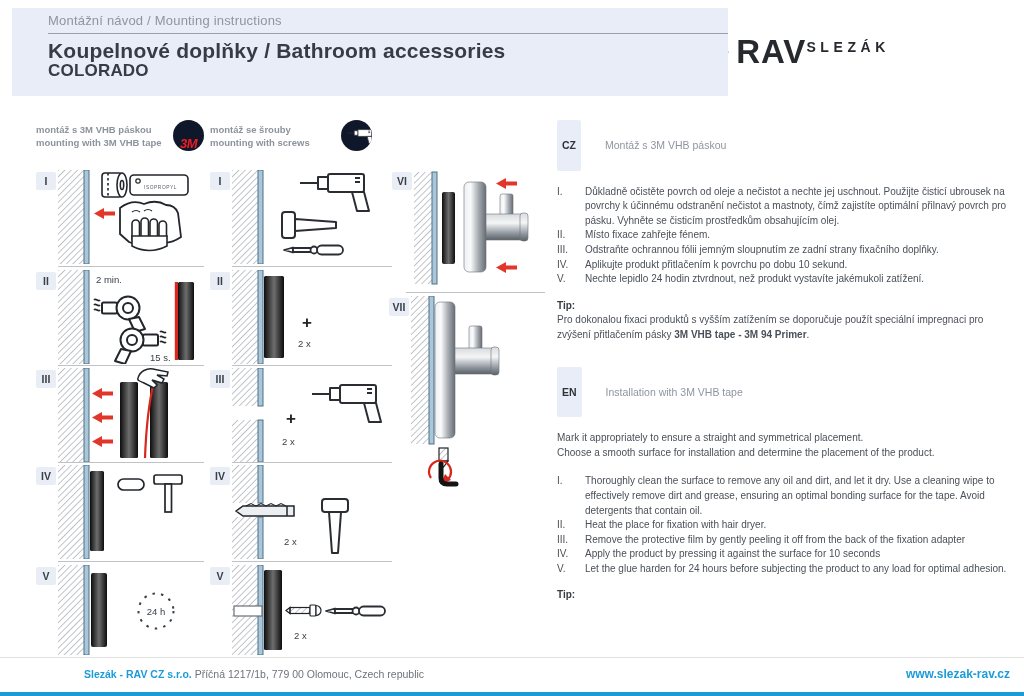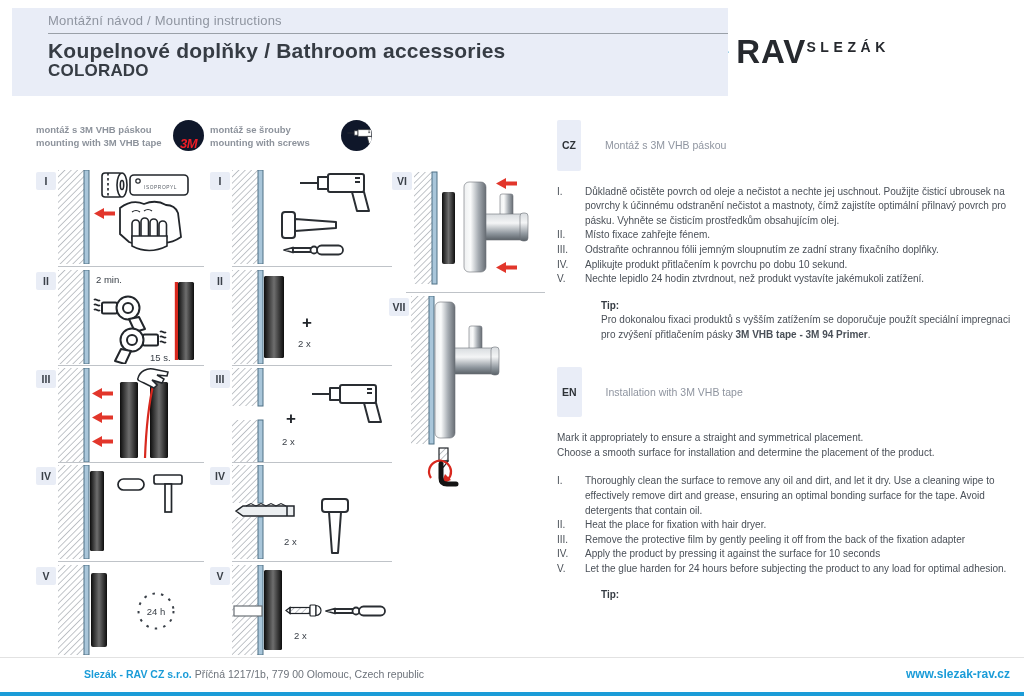--- a/index.html
+++ b/index.html
@@ -41,21 +41,21 @@
 
   
   .lang-panel { position:absolute; left:557px; top:120px; width:455px; font-size:10px; line-height:14.6px; color:#4a5058; }
   .lang-head { display:flex; align-items:center; margin-bottom:14px; }
   .lang-badge { background:#e9edf7; padding:18px 5px; font-size:10.5px; font-weight:bold; color:#2e3338; border-radius:2px; }
   .lang-title { margin-left:24px; font-size:10.5px; color:#8f95a0; }
   .intro { margin-bottom:14px; }
   .li { display:flex; }
   .li-num { width:28px; flex:none; }
   .li-text { flex:1; }
-  .tip { margin-top:12px;margin-left:44px; }
+  .tip { margin-top:12px; }
   .tip-label { font-weight:bold; color:#363c44; }
   .en-section { margin-top:24px; }
 
   
   .footer { position:absolute; left:0; bottom:4px; width:1024px; height:35px; border-top:1px solid #e2e2e2; }
   .footer-left { position:absolute; left:36px; top:10px; font-size:10.5px; color:#6d737b; }
   .footer-company { color:#1b9cd8; font-weight:bold;padding-left:48px; }
   .footer-right { position:absolute; right:14px; top:9px; font-size:12px; font-weight:bold; color:#1b9cd8; }
   .bottom-bar { position:absolute; left:0; bottom:0; width:1024px; height:4px; background:#1b9cd8; }
 </style>

